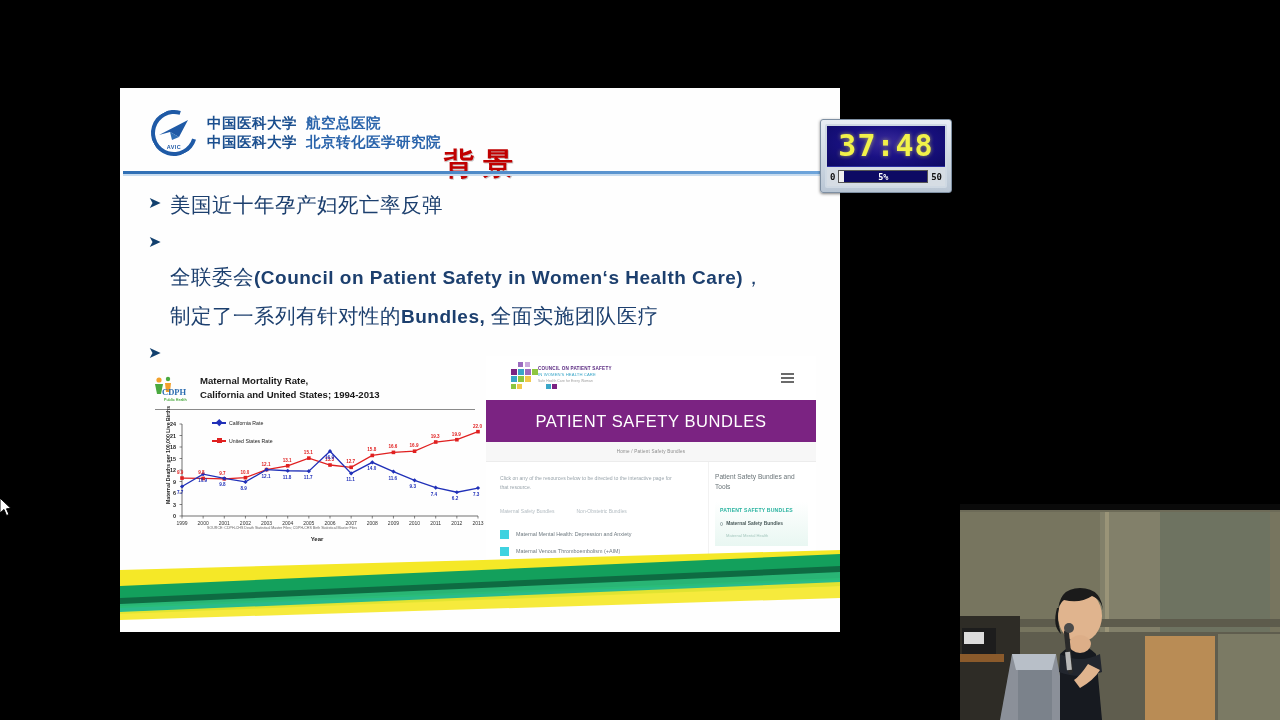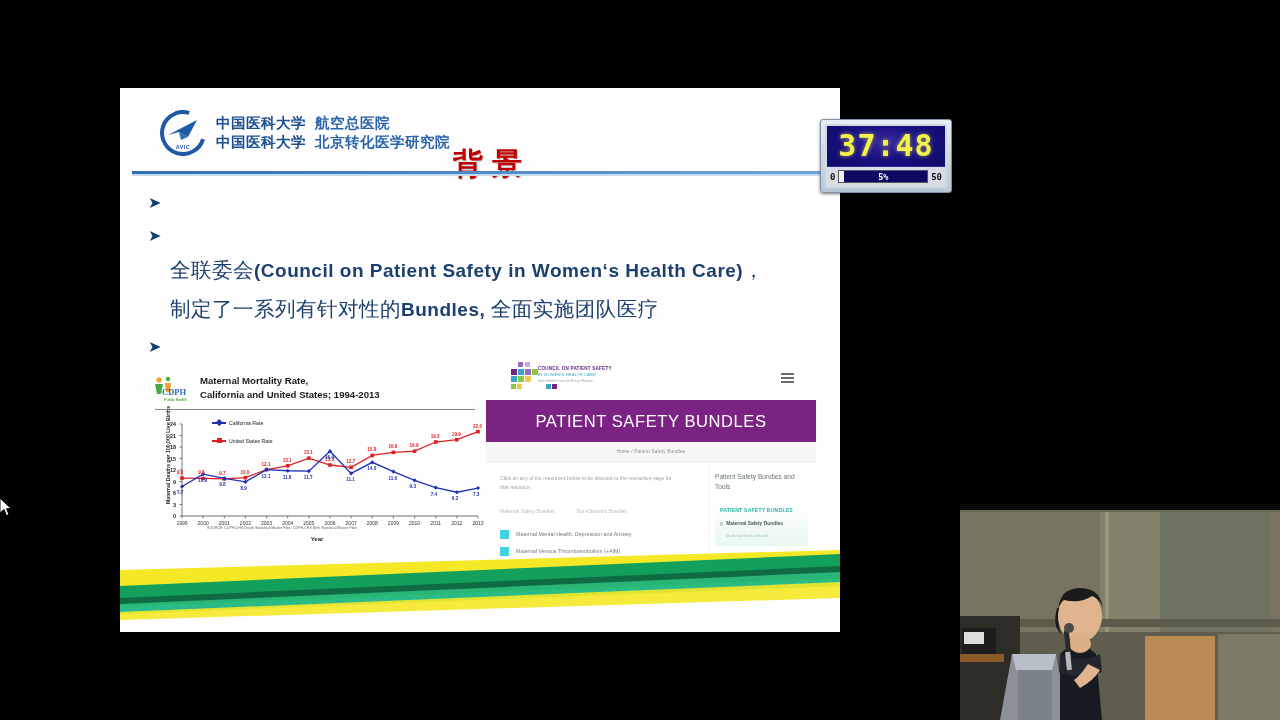--- a/index.html
+++ b/index.html
@@ -14,21 +14,21 @@
 
   
   #slide {
     position: absolute; left: 120px; top: 88px;
     width: 720px; height: 544px;
     background: #fefefe;
     overflow: hidden;
   }
 
   
-  .slide-header { position: absolute; left: 12px; top: 0; width: 100%; height: 95px; }
+  .slide-header { position: absolute; left: 3px; top: 0; width: 100%; height: 95px; }
   .logo-wrap { position: absolute; left: 28px; top: 22px; display: flex; align-items: center; gap: 10px; }
   .avic-logo { width: 46px; height: 46px; position: relative; }
   .avic-logo .ring {
     position: absolute; inset: 0; border: 4px solid #1f5aa6; border-radius: 50%;
     border-right-color: transparent;
     transform: rotate(-28deg);
   }
   .avic-logo .swoosh {
     position: absolute; left: 7px; top: 9px; width: 34px; height: 22px;
   }
@@ -213,20 +213,21 @@
         </div>
       </div>
       <div class="slide-title">背景</div>
       <div class="header-rule"></div>
       <div class="header-rule2"></div>
     </div>
 
     <div class="bullets">
       <div class="bullet-row">
         <div class="b-arrow">➤</div>
+        <div class="b-text">美国近十年孕产妇死亡率反弹</div>
       </div>
       <div class="bullet-row">
         <div class="b-arrow">➤</div>
       </div>
       <div class="bullet-row cont-row">
         <div class="b-text"><span>全联委会</span><b>(Council on Patient Safety in Women‘s Health Care)</b><span>，</span></div>
       </div>
       <div class="bullet-row cont-row">
         <div class="b-text"><span>制定了一系列有针对性的</span><b>Bundles,</b><span> 全面实施团队医疗</span></div>
       </div>

